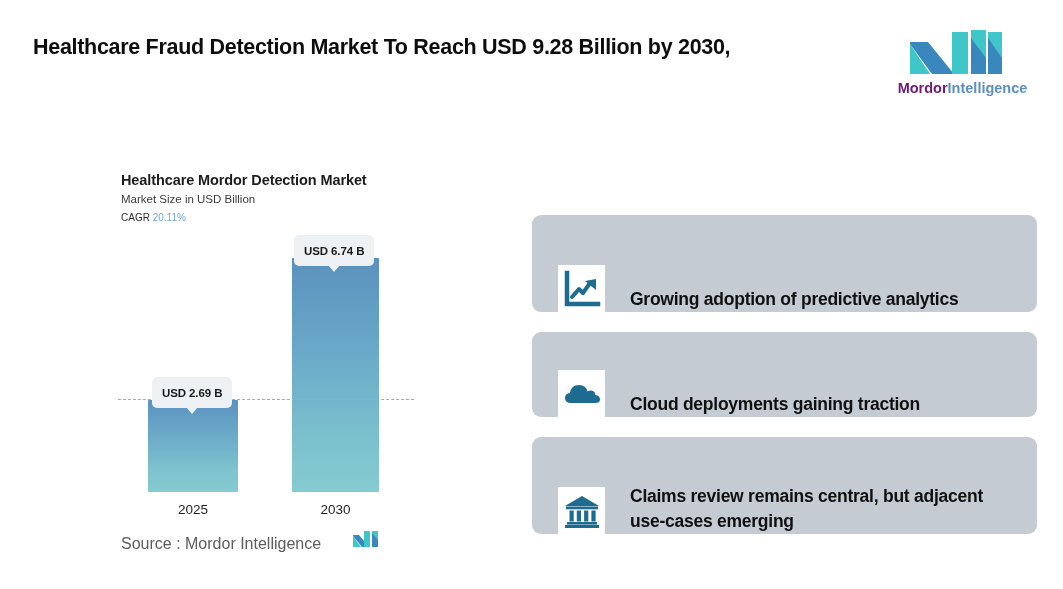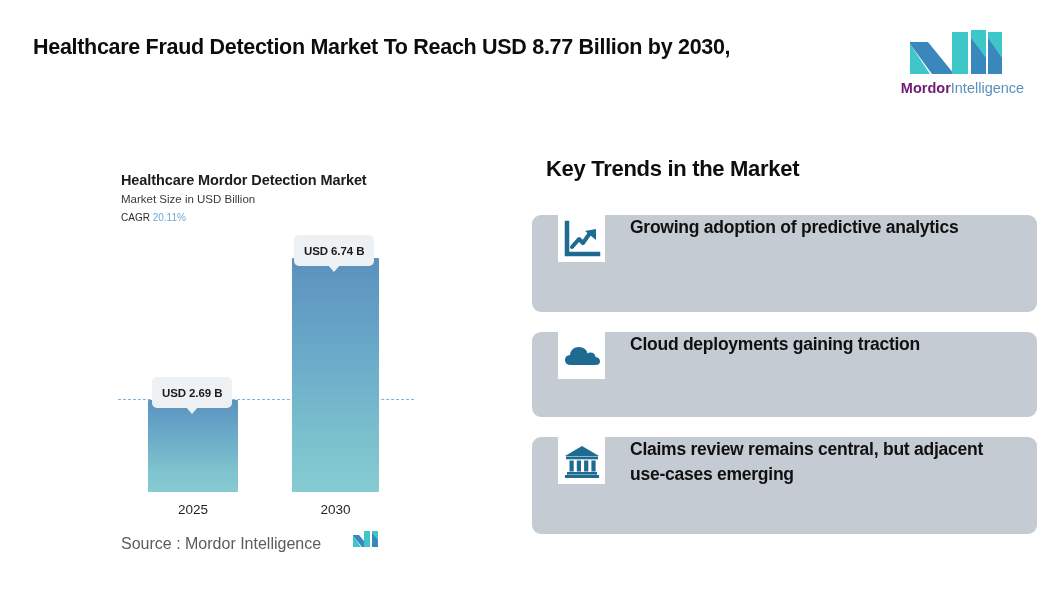--- a/index.html
+++ b/index.html
@@ -20,21 +20,21 @@
     color:#0d0d0d; letter-spacing:-0.3px;
   }
   .headline .l2 { display:block; }
 
   
   .brand { position:absolute; left:890px; top:28px; width:145px; height:80px; }
   .brand-mark { position:absolute; left:18px; top:0px; width:110px; height:48px; }
   .brand-text { position:absolute; left:0px; top:52px; width:145px; text-align:center;
                 font-size:14.5px; color:#3f6f9f; white-space:nowrap; }
   .brand-text b { font-weight:bold; color:#701a75; }
-  .brand-text span { font-weight:normal; color:#5b8fbd; }
+  .brand-text span { font-weight:bold; color:#5b8fbd; }
 
   
   .chart-panel { position:absolute; left:0; top:130px; width:520px; height:440px; }
   .chart-title { position:absolute; left:121px; top:42px; font-size:14.5px;
                  font-weight:bold; color:#1c1c1c; letter-spacing:-0.1px; }
   .chart-subtitle { position:absolute; left:121px; top:63px; font-size:11.5px;
                     color:#3a3a3a; }
   .chart-cagr { position:absolute; left:121px; top:82px; font-size:10px; color:#2a2a2a; }
   .chart-cagr .val { color:#6fa8d4; }
 
@@ -76,21 +76,21 @@
   .source { position:absolute; left:121px; top:405px; font-size:16px; color:#5c5c5c; }
   .source-mark { position:absolute; left:352px; top:400px; width:28px; height:18px; }
 
   
   .trends { position:absolute; left:530px; top:150px; width:510px; height:400px; }
   .trends-title { position:absolute; left:16px; top:6px; font-size:22px;
                   font-weight:bold; color:#0d0d0d; letter-spacing:-0.3px; }
 
   .card {
     position:absolute; left:2px; width:505px; background:#c5cbd3;
-    border-radius:9px; display:flex; align-items:flex-start;
+    border-radius:9px; display:flex; align-items:flex-end;
   }
   .card.c1 { top:65px; height:97px; }
   .card.c2 { top:182px; height:85px; }
   .card.c3 { top:287px; height:97px; }
 
   .icon-box {
     width:47px; height:47px; margin-left:26px; background:#ffffff;
     border:3px solid #ffffff; flex:0 0 auto;
     display:flex; align-items:center; justify-content:center;
   }
@@ -101,21 +101,21 @@
     max-width:370px;
   }
 </style>
 </head>
 <body>
 
 <div class="page">
 
   <div class="header">
     <div class="headline">
-      <span class="l1">Healthcare Fraud Detection Market To Reach USD 8.77 Billion by 2030,</span>
+      <span class="l1">Healthcare Fraud Detection Market To Reach USD 9.28 Billion by 2030,</span>
     </div>
 
     <div class="brand">
       <div class="brand-mark">
         <svg width="110" height="48" viewBox="0 0 110 48">
           <polygon points="2,46 2,16 22,46" fill="#3fc6c8"></polygon>
           <polygon points="2,14 20,14 46,46 46,46 24,46 2,16" fill="#3a87be"></polygon>
           <polygon points="46,46 46,4 60,4 60,46" fill="#3fc6c8"></polygon>
           <polygon points="63,4 78,4 78,46 63,46" fill="#3fc6c8"></polygon>
           <polygon points="80,4 94,4 94,46 80,46" fill="#3a87be"></polygon>
@@ -157,21 +157,20 @@
         <polygon points="1,17 1,6 9,17" fill="#3fc6c8"></polygon>
         <polygon points="1,5 7,5 17,17 10,17 1,6" fill="#3a87be"></polygon>
         <polygon points="12,1 18,1 18,17 12,17" fill="#3fc6c8"></polygon>
         <polygon points="20,1 26,1 26,17 20,17" fill="#3a87be"></polygon>
         <polygon points="20,1 26,1 26,10 20,3" fill="#3fc6c8"></polygon>
       </svg>
     </div>
   </div>
 
   <div class="trends">
-    <div class="trends-title">Key Trends in the Market</div>
 
     <div class="card c1">
       <div class="icon-box">
         <svg width="40" height="40" viewBox="0 0 40 40">
           <path d="M5 4 L5 35 L36 35" stroke="#1d6b91" stroke-width="4.5" fill="none" stroke-linecap="square"></path>
           <path d="M10 28 L17 20 L21 24 L28 14" stroke="#1d6b91" stroke-width="4" fill="none" stroke-linejoin="round" stroke-linecap="round"></path>
           <polygon points="34,10 34,21 23,12" fill="#1d6b91"></polygon>
         </svg>
       </div>
       <div class="card-text">Growing adoption of predictive analytics</div>

